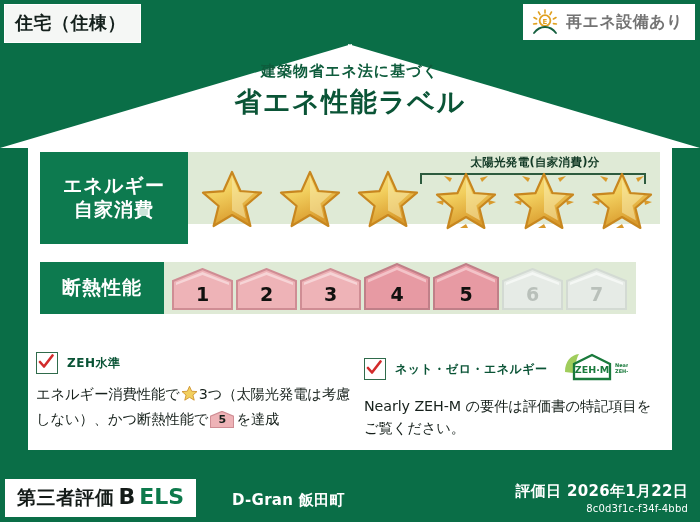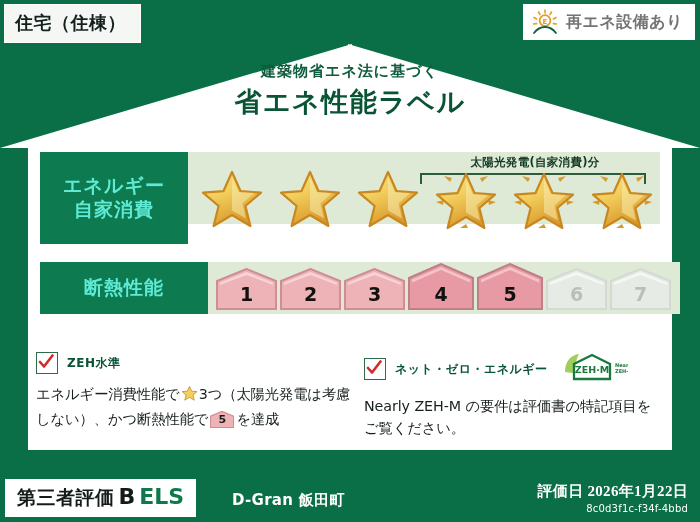--- a/index.html
+++ b/index.html
@@ -62,34 +62,34 @@
     font-family:"DejaVu Sans",sans-serif;
   }
   .title-sub{font-size:15px;font-weight:bold;color:#0e5c3c;letter-spacing:1px;}
   .title-main{font-size:27px;font-weight:bold;color:#0a5436;letter-spacing:1.5px;margin-top:3px;}
 
   
   .row{
     position:absolute;left:40px;z-index:8;display:flex;align-items:stretch;
   }
   .row-key{
-    background:#0d7a4f;color:#5eead4;
+    background:#0d7a4f;color:#ffffff;
     display:flex;align-items:center;justify-content:center;
     font-family:"DejaVu Sans",sans-serif;
     font-weight:bold;text-align:center;line-height:1.25;
     letter-spacing:1px;
   }
   .row-val{background:#dfead6;position:relative;}
 
   #row-energy{top:152px;}
   #row-energy .row-key{width:148px;height:92px;font-size:19px;}
   #row-energy .row-val{width:472px;height:72px;}
 
   #row-insul{top:262px;}
-  #row-insul .row-key{width:168px;height:52px;font-size:19px;}
+  #row-insul .row-key{width:124px;height:52px;font-size:19px;}
   #row-insul .row-val{width:472px;height:52px;}
 
   
   .stars{position:absolute;left:6px;top:8px;display:flex;gap:2px;}
   .star-cell{width:76px;height:80px;position:relative;}
   .star-svg{position:absolute;left:50%;top:50%;transform:translate(-50%,-50%);}
 
   
   .solar-bracket{
     position:absolute;left:232px;top:6px;width:226px;height:26px;
@@ -160,21 +160,21 @@
   .foot-box .els{font-size:22px;font-weight:bold;color:#0e7a4c;letter-spacing:0px;}
   .foot-prop{
     position:absolute;left:232px;bottom:12px;z-index:9;
     color:#ffffff;font-size:15px;font-weight:bold;letter-spacing:0.3px;
     font-family:"DejaVu Sans",sans-serif;
   }
   .foot-right{
     position:absolute;right:12px;bottom:8px;z-index:9;text-align:right;
     font-family:"DejaVu Sans",sans-serif;color:#ffffff;
   }
-  .foot-right .d{font-size:15px;font-weight:bold;letter-spacing:0.3px;font-family:Liberation Serif, serif;}
+  .foot-right .d{font-size:15px;font-weight:bold;letter-spacing:0.3px;}
   .foot-right .u{font-size:10px;margin-top:2px;letter-spacing:0.2px;}
 </style>
 </head>
 <body>
 
 <div id="label">
 
   <div class="panel-mask-l"></div>
   <div class="roof-left"></div>
   <div class="roof-right"></div>

